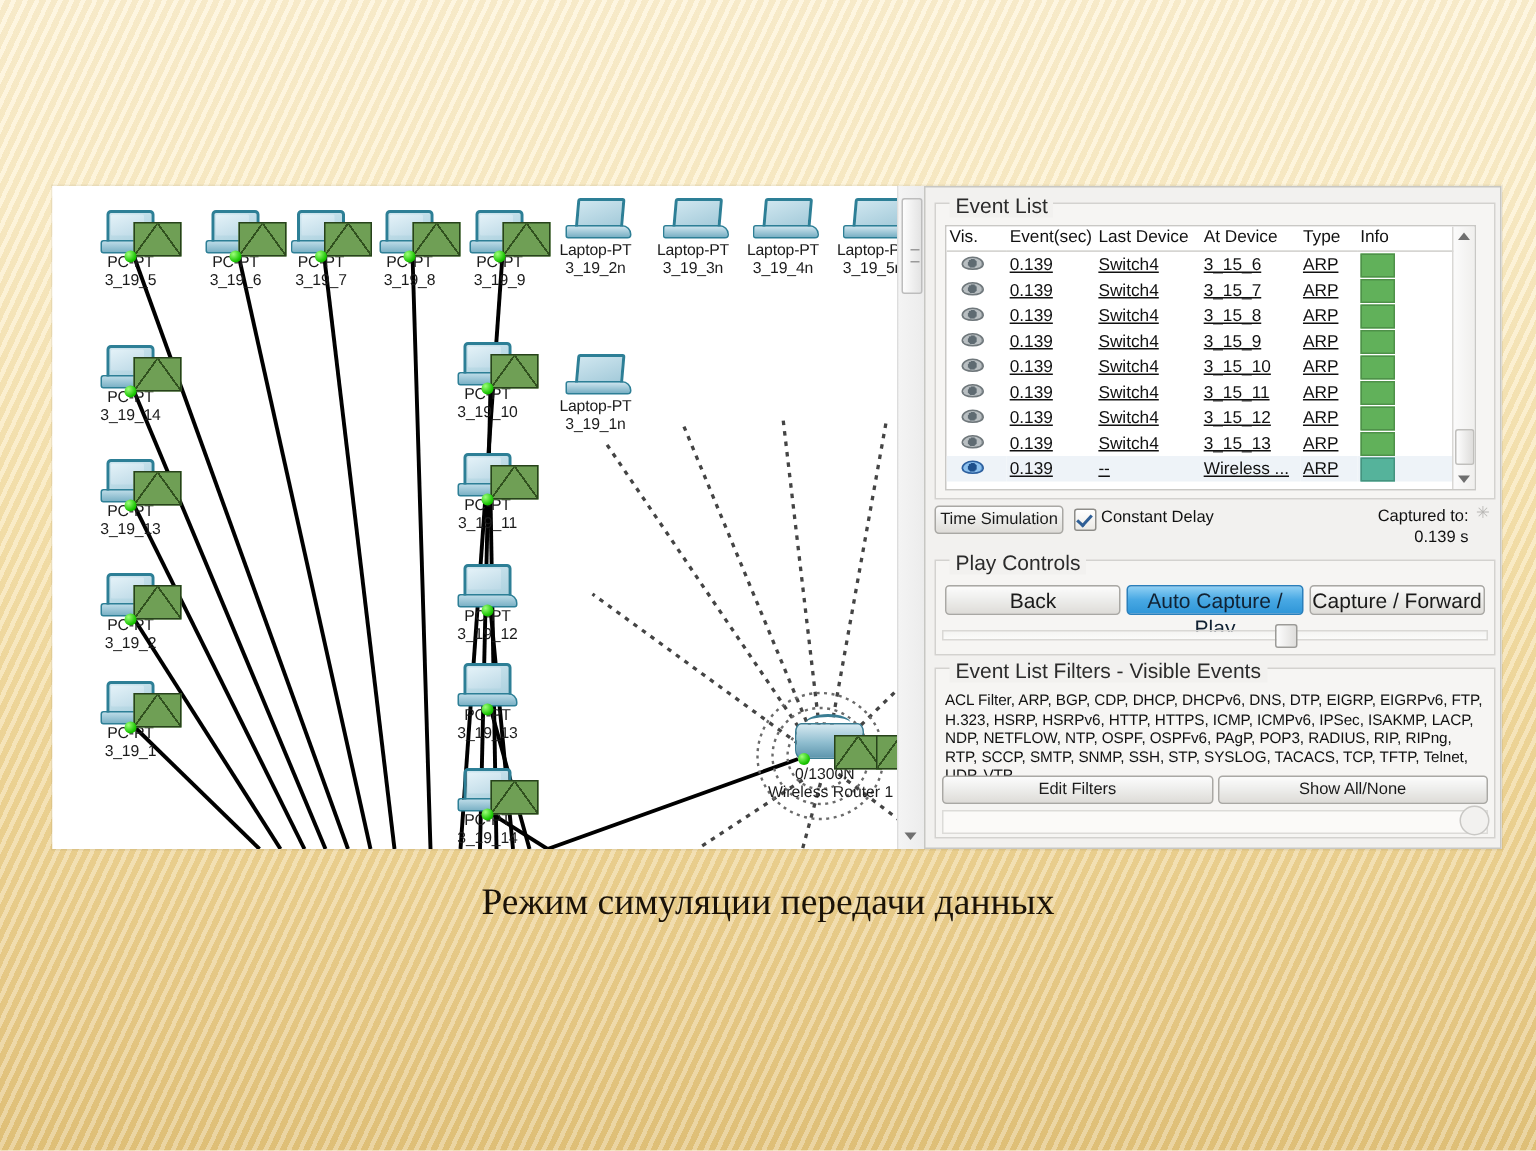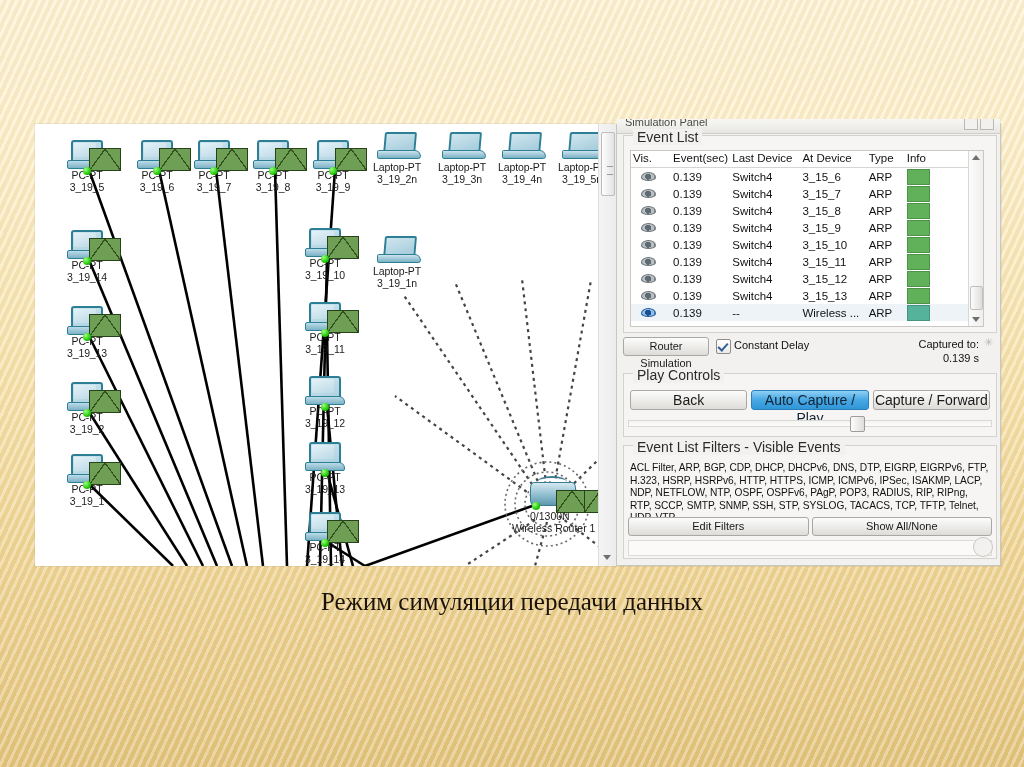--- a/index.html
+++ b/index.html
@@ -108,21 +108,21 @@
 
   
   #evgroup{left:6px;top:10px;width:372px;height:196px;}
   #evtable{position:absolute;left:6px;top:14px;width:352px;height:175px;
     background:#fff;border:1px solid #c9c8c5;overflow:hidden;}
   table.ev{border-collapse:collapse;width:338px;font-size:11.5px;}
   table.ev th{
     font-weight:normal;text-align:left;padding:1px 2px 3px 2px;color:#111;
     border-bottom:1px solid #d6d5d2;background:#fff;font-size:11.5px;
   }
-  table.ev td{padding:0px 2px;height:17px;color:#111;}
+  table.ev td{padding:0px 2px;height:17px;color:#111;text-decoration:underline;}
   table.ev tr.sel td{background:#eef3f8;}
   .c-vis{width:36px;} .c-time{width:48px;} .c-last{width:66px;}
   .c-at{width:62px;} .c-type{width:34px;} .c-info{width:60px;}
   .eye{display:inline-block;width:15px;height:9px;position:relative;margin-left:8px;}
   .eye .ball{position:absolute;left:0;top:0;width:15px;height:9px;
     border-radius:50% 50% 50% 50%/60% 60% 40% 40%;
     background:radial-gradient(circle at 48% 52%,#5f6b72 0 3px,#b9bfc2 3px 6px,#7e878c 6px);
     border:1px solid #6f777b;box-sizing:border-box;}
   .eye.blue .ball{background:radial-gradient(circle at 48% 52%,#1d4f8c 0 3px,#8cc0ee 3px 6px,#3d7ebd 6px);
     border-color:#2c5f9e;}
@@ -462,25 +462,20 @@
 
   <div id="topo-scroll">
     <div class="thumb">
         <span class="grip"></span>
       </div>
     <div class="arw dn"></div>
   </div>
 
   <div id="simpanel">
 
-    <div class="titlebar">
-      <span class="ttl">Simulation Panel</span>
-      <span class="wbtn b1"></span>
-      <span class="wbtn b2"></span>
-    </div>
 
     <div class="group" id="evgroup">
       <span class="glbl">Event List</span>
       <div id="evtable">
         <table class="ev">
           <thead>
             <tr>
               <th class="c-vis">Vis.</th>
               <th class="c-time">Event(sec)</th>
               <th class="c-last">Last Device</th>
@@ -566,21 +561,21 @@
         </table>
         <div id="ev-scroll">
           <span class="arw up"></span>
           <span class="thumb"></span>
           <span class="arw dn"></span>
         </div>
       </div>
     </div>
 
     <div id="resetrow">
-      <button class="btn" id="btn-reset">Router Simulation</button>
+      <button class="btn" id="btn-reset">Time Simulation</button>
       <span class="chk"></span>
       <span id="chk-lbl">Constant Delay</span>
       <div id="captured">
         <span>Captured to:</span><br>
         <span>0.139 s</span>
       </div>
       <span id="cap-star">✳</span>
     </div>
 
     <div class="group" id="playgroup">

